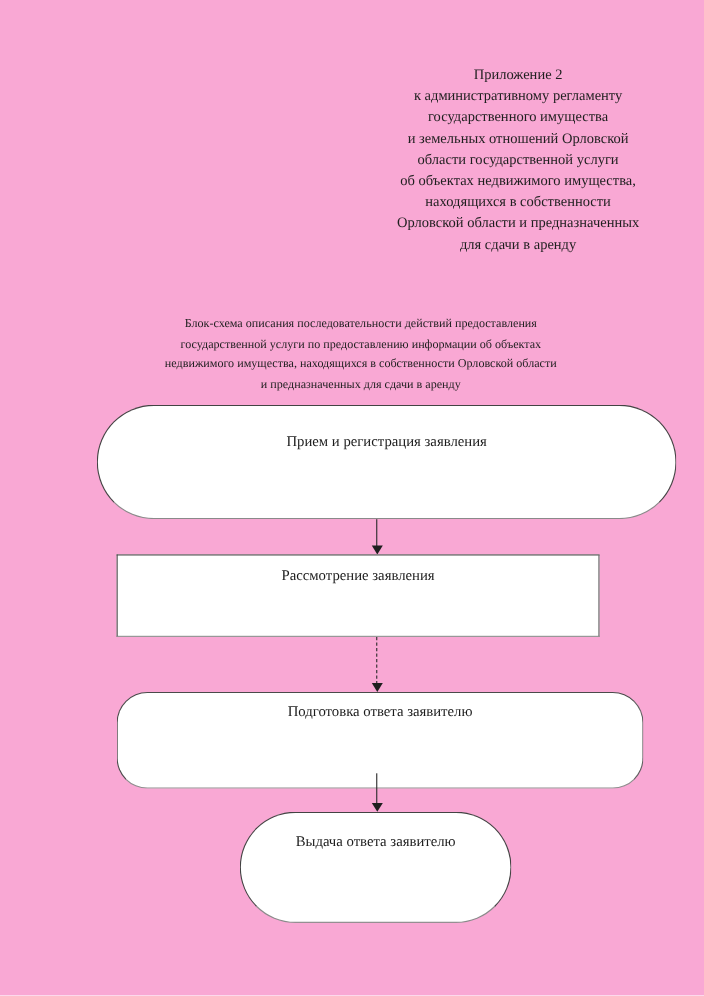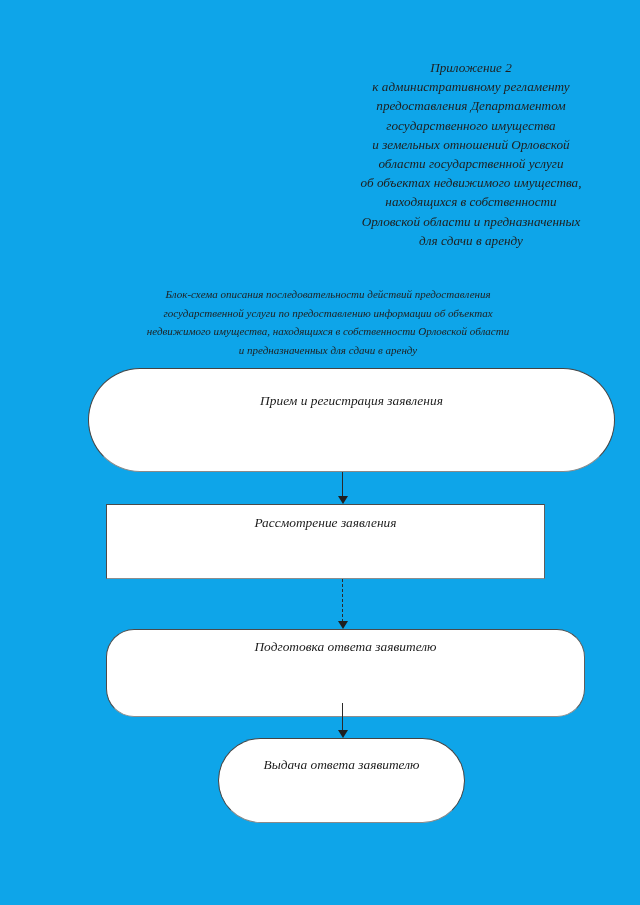--- a/index.html
+++ b/index.html
@@ -14,22 +14,21 @@
     position: relative;
     overflow: hidden;
     font-family: "Liberation Serif", "DejaVu Serif", serif;
     color: #1b1b1b;
     -webkit-font-smoothing: antialiased;
   }
 
   .page {
     position: absolute;
     inset: 0;
-    background: #0ea5e9;
-    font-style: italic;
+    background: #f9a8d4;
   }
 
   
   .header-block {
     position: absolute;
     left: 330px;
     top: 58px;
     width: 282px;
     text-align: center;
     font-size: 13.2px;
@@ -94,21 +93,21 @@
   
   #node-1 { left: 88px;  top: 368px; width: 527px; height: 104px; }
   #node-1 .node-label { top: 24px; }
 
   #node-2 { left: 106px; top: 504px; width: 439px; height: 75px; }
   #node-2 .node-label { top: 10px; }
 
   #node-3 { left: 106px; top: 629px; width: 479px; height: 88px; border-radius: 28px; }
   #node-3 .node-label { top: 9px; }
 
-  #node-4 { left: 218px; top: 738px; width: 247px; height: 85px; }
+  #node-4 { left: 218px; top: 738px; width: 247px; height: 101px; }
   #node-4 .node-label { top: 18px; }
 
   
   .connector {
     position: absolute;
     width: 12px;
   }
   .connector .stem {
     position: absolute;
     left: 5px;
@@ -137,21 +136,20 @@
   #conn-3 { left: 337px; top: 703px; height: 35px; }
 </style>
 </head>
 <body>
 
 <div class="page">
 
   <div class="header-block">
     <span class="hline">Приложение 2</span>
     <span class="hline">к административному регламенту</span>
-    <span class="hline">предоставления Департаментом</span>
     <span class="hline">государственного имущества</span>
     <span class="hline">и земельных отношений Орловской</span>
     <span class="hline">области государственной услуги</span>
     <span class="hline">об объектах недвижимого имущества,</span>
     <span class="hline">находящихся в собственности</span>
     <span class="hline">Орловской области и предназначенных</span>
     <span class="hline">для сдачи в аренду</span>
   </div>
 
   <div class="doc-title">

